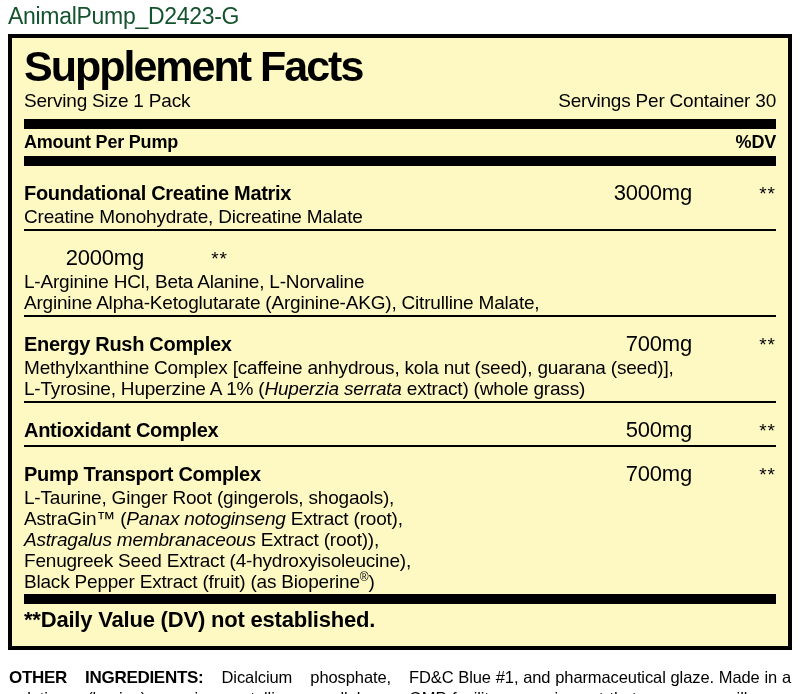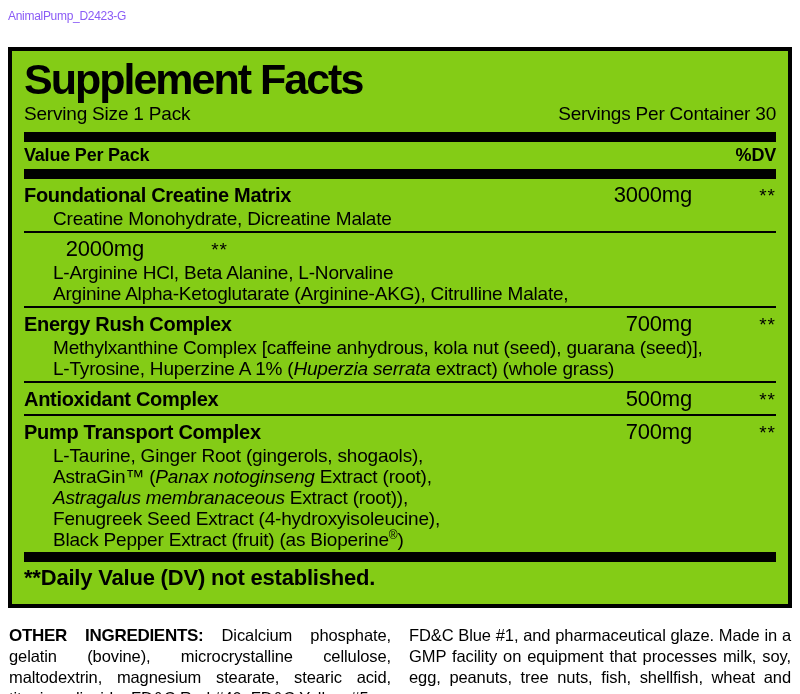--- a/index.html
+++ b/index.html
@@ -7,31 +7,31 @@
   body {
     width: 800px;
     height: 694px;
     font-family: "Liberation Sans", sans-serif;
     color: #000;
     overflow: hidden;
   }
   .page { padding: 5px 8px 0 8px; }
 
   .doc-label {
-    font-size: 12px;
+    font-size: 23px;
     line-height: 22px;
-    margin-bottom: 20px;
+    margin-bottom: 7px;
     letter-spacing: -0.3px;
-    color: #8b5cf6;
+    color: #14532d;
   }
 
   .panel {
     border: 4px solid #000;
     padding: 5px 12px 7px 12px;
-    background: #84cc16;
+    background: #fef9c3;
   }
 
   .panel-title {
     font-size: 43px;
     line-height: 44px;
     font-weight: bold;
     letter-spacing: -2px;
     margin: 1px 0 2px 0;
   }
 
@@ -50,21 +50,21 @@
     display: flex;
     justify-content: space-between;
     font-weight: bold;
     font-size: 18px;
     line-height: 20px;
     padding: 3px 0 4px 0;
     letter-spacing: -0.2px;
   }
 
   .rows { }
-  .row { padding: 3px 0 2px 0; border-bottom: 2px solid #000; }
+  .row { padding: 14px 0 2px 0; border-bottom: 2px solid #000; }
   .row:last-child { border-bottom: none; }
 
   .row-top { display: flex; align-items: baseline; }
   .row-name {
     flex: 1;
     font-weight: bold;
     font-size: 20px;
     line-height: 22px;
     letter-spacing: -0.3px;
   }
@@ -77,21 +77,20 @@
   .row-dv {
     width: 84px;
     text-align: right;
     font-size: 19px;
     letter-spacing: 1px;
   }
   .row-desc {
     font-size: 19px;
     line-height: 21px;
     letter-spacing: -0.2px;
-    margin-left: 29px;
   }
   .row-desc .line { display: block; }
   .row-desc i { font-style: italic; }
   .row-desc sup { font-size: 12px; vertical-align: super; line-height: 0; }
 
   .footnote {
     font-weight: bold;
     font-size: 22px;
     line-height: 21px;
     padding: 5px 0 9px 0;
@@ -130,21 +129,21 @@
     <div class="panel-title">Supplement Facts</div>
 
     <div class="serving-row">
       <span>Serving Size 1 Pack</span>
       <span>Servings Per Container 30</span>
     </div>
 
     <div class="thick-bar"></div>
 
     <div class="header-row">
-      <span>Value Per Pack</span>
+      <span>Amount Per Pump</span>
       <span>%DV</span>
     </div>
 
     <div class="thick-bar"></div>
 
     <div class="rows">
         <div class="row">
           <div class="row-top">
             <span class="row-name">Foundational Creatine Matrix</span>
             <span class="row-amount">3000mg</span>

